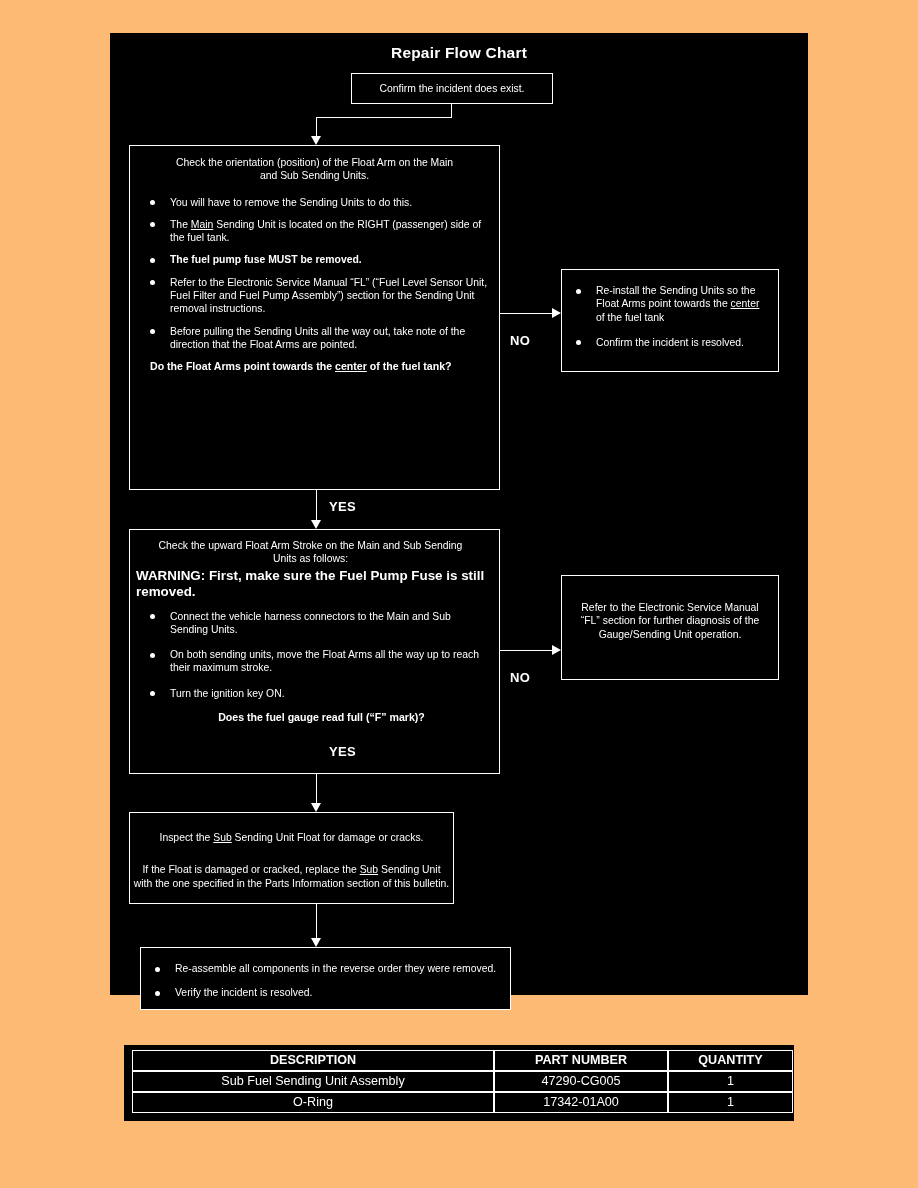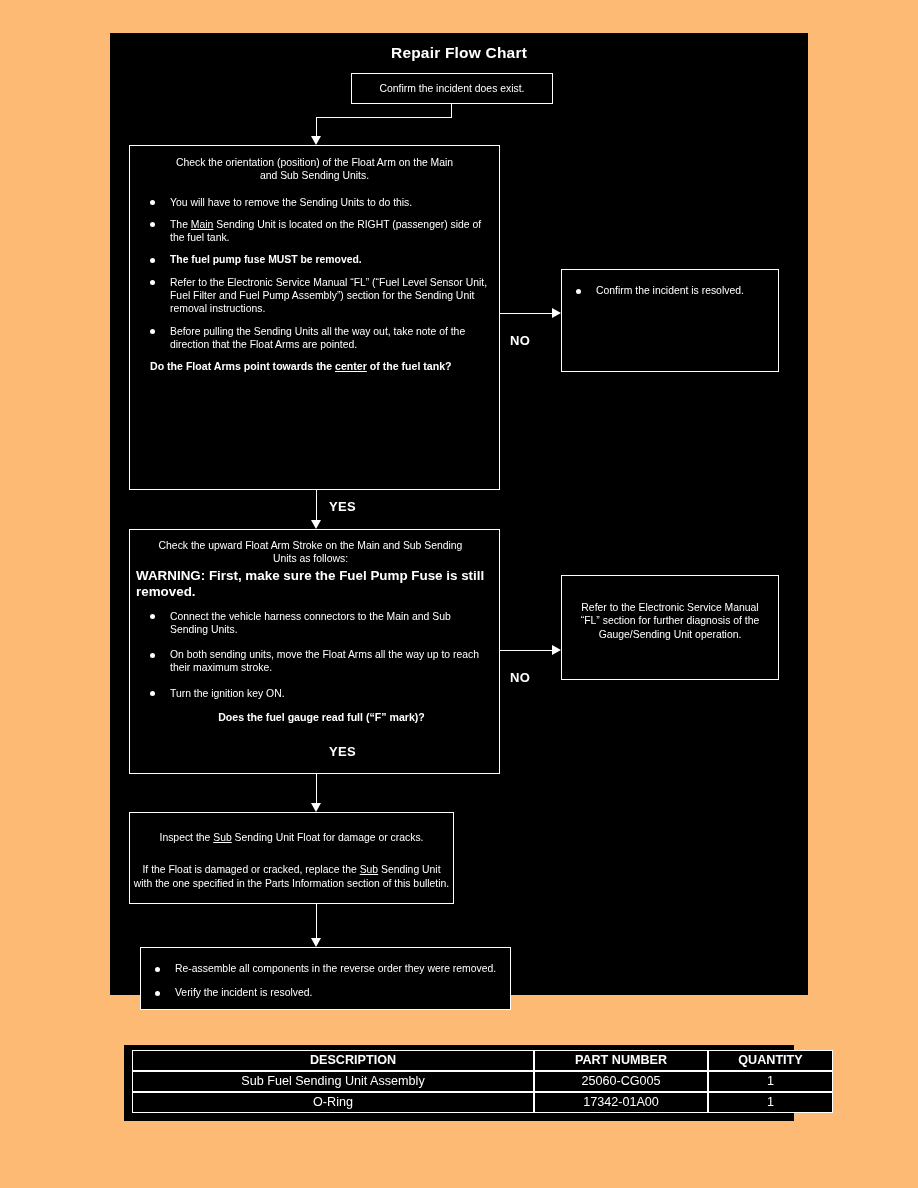--- a/index.html
+++ b/index.html
@@ -200,20 +200,21 @@
 
       <div class="qline" style="padding-left:14px; margin-top:3px;">Do the Float Arms point towards the <u class="ul">center</u> of the fuel tank?</div>
     </div>
 
     <div class="hline" style="left:390px; top:280px; width:55px;"></div>
     <div class="arrow-right" style="left:442px; top:275px;"></div>
     <div class="branch-label" style="left:400px; top:300px;">NO</div>
 
     <div class="fbox" style="left:451px; top:236px; width:218px; height:103px; padding:14px 8px 0 0;">
       <ul class="bl">
+        <li style="margin-bottom:12px;">Re-install the Sending Units so the Float Arms point towards the <u class="ul">center</u> of the fuel tank</li>
         <li>Confirm the incident is resolved.</li>
       </ul>
     </div>
 
     <div class="vline" style="left:206px; top:457px; height:33px;"></div>
     <div class="arrow-down" style="left:201px; top:487px;"></div>
     <div class="branch-label" style="left:219px; top:466px;">YES</div>
 
     <div class="fbox" style="left:19px; top:496px; width:371px; height:245px; padding:9px 14px 0 6px;">
 
@@ -260,29 +261,29 @@
         <li>Verify the incident is resolved.</li>
       </ul>
     </div>
 
   </div>
 
   <div id="parts-wrap">
     <table class="parts">
       <thead>
         <tr>
-          <th style="width:360px;padding-left:40px;">DESCRIPTION</th>
+          <th style="width:360px;">DESCRIPTION</th>
           <th style="width:172px;">PART NUMBER</th>
           <th style="width:123px;">QUANTITY</th>
         </tr>
       </thead>
       <tbody>
         <tr>
           <td>Sub Fuel Sending Unit Assembly</td>
-          <td>25060-CG005</td>
+          <td>47290-CG005</td>
           <td>1</td>
         </tr>
         <tr>
           <td>O-Ring</td>
           <td>17342-01A00</td>
           <td>1</td>
         </tr>
       </tbody>
     </table>
   </div>

